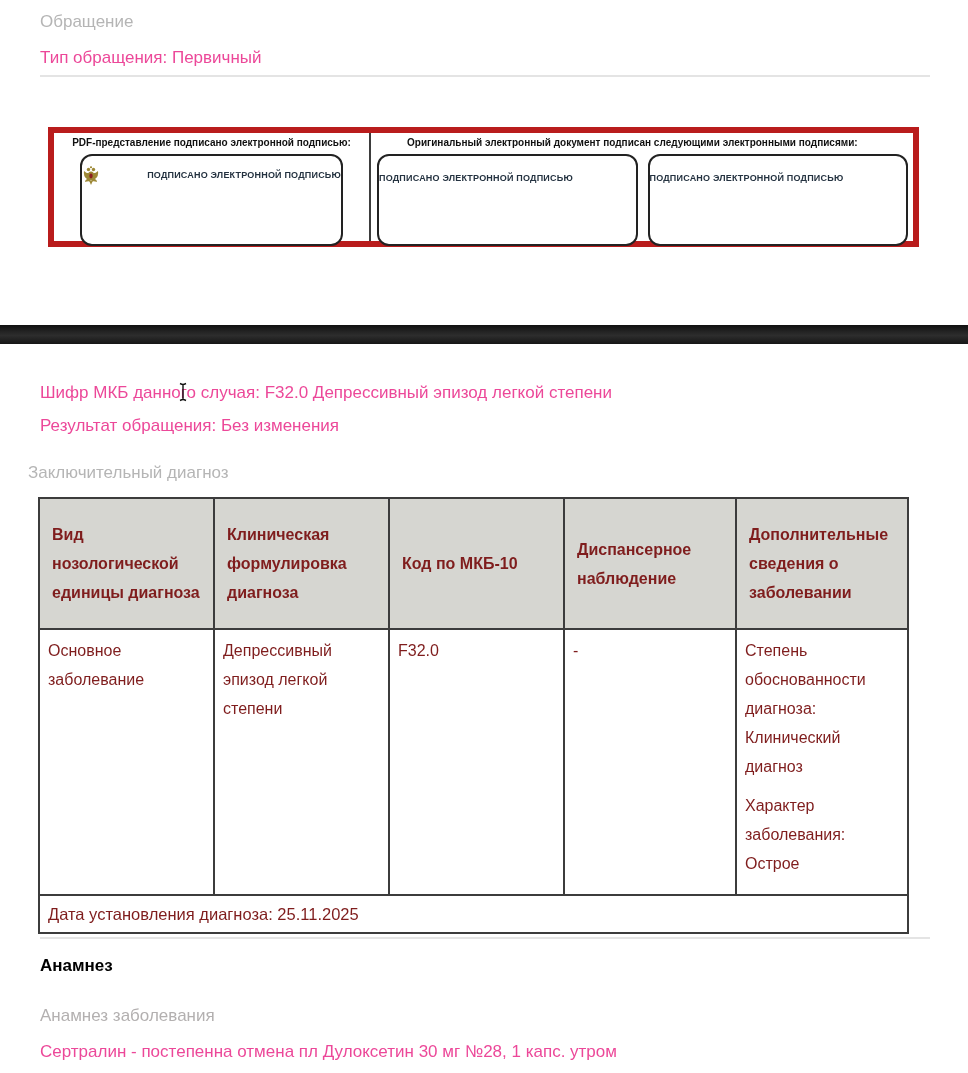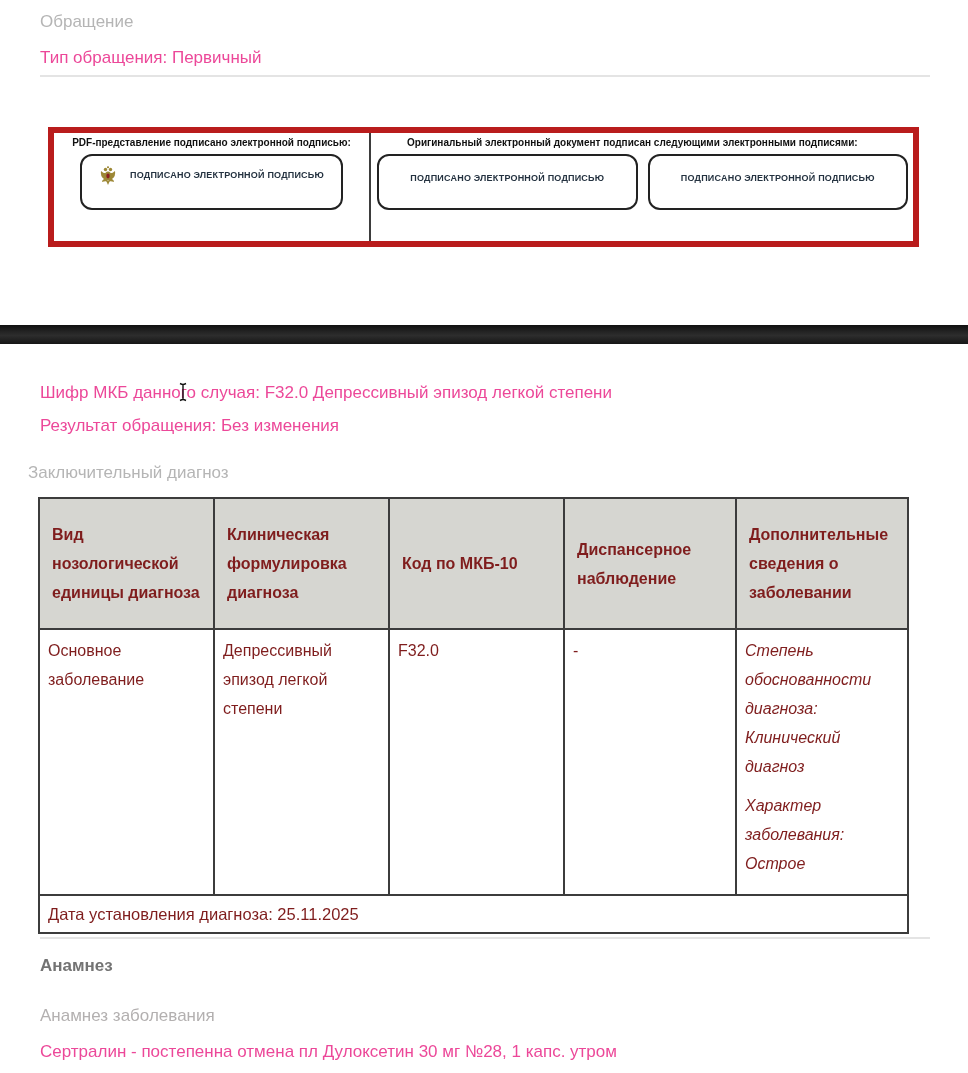--- a/index.html
+++ b/index.html
@@ -21,22 +21,22 @@
   .sig-block {
     left:48px; top:127px; width:871px; height:120px;
     border:6px solid #b91c1c; display:flex; background:#fff;
   }
   .sig-pane-left  { width:317px; border-right:2px solid #3d3d3d; padding:3px 0 0; }
   .sig-pane-right { flex:1; padding:3px 0 0; }
   .sig-title { font-size:10px; font-weight:700; color:#111; line-height:14px; }
   .sig-title.centered { text-align:center; }
   .sig-title.indent   { margin-left:36px; }
   .stamp {
-    border:2px solid #222; border-radius:12px; height:56px;
-    display:flex; justify-content:center; align-items:flex-start;
+    border:2px solid #222; border-radius:12px; height:92px;
+    display:flex; justify-content:space-between; align-items:flex-start;
     padding-top:9px; gap:13px; background:#fff;
   }
   .stamp-label {
     font-size:9px; font-weight:600; color:#243240; letter-spacing:.2px;
     line-height:12px; padding-top:4px; white-space:nowrap;
   }
   .stamp-left  { margin:4px 26px 0 26px; }
   .stamp-row   { display:flex; gap:10px; margin:4px 5px 0 6px; }
   .stamp-row .stamp { flex:1; padding-top:12px; }
 
@@ -53,26 +53,26 @@
     font-size:16px; color:#7f1d1d;
   }
   .diag-table th, .diag-table td { border:2px solid #3c3c3c; overflow-wrap:break-word; word-break:break-word; }
   .diag-table th {
     background:#d6d6d1; font-weight:700; text-align:left;
     padding:8px 12px; line-height:29px; vertical-align:middle; height:131px;
   }
   .diag-table td.cell {
     vertical-align:top; padding:6px 8px; line-height:29px; height:249px;
   }
-  .diag-table td.cell p { margin:0 0 10px;font-style:italic; }
+  .diag-table td.cell p { margin:0 0 10px; }
   .diag-table td.footer { padding:4px 8px; height:38px; font-size:16.5px; line-height:28px; }
 
   .ibeam { left:178px; top:382px; }
 
-  .anamnesis-heading { font-weight:700; color:#737373; font-size:17px; }
+  .anamnesis-heading { font-weight:700; color:#000000; font-size:17px; }
   .anamnesis-sub     { color:#b3b0b0; font-size:17px; }
 </style>
 </head>
 <body>
 
 <div class="abs gray-heading" style="left:40px; top:12px;">Обращение</div>
 <div class="abs body-line" style="left:40px; top:48px;">Тип обращения: Первичный</div>
 <div class="abs divider" style="top:75px;"></div>
 
 <div class="abs sig-block">

